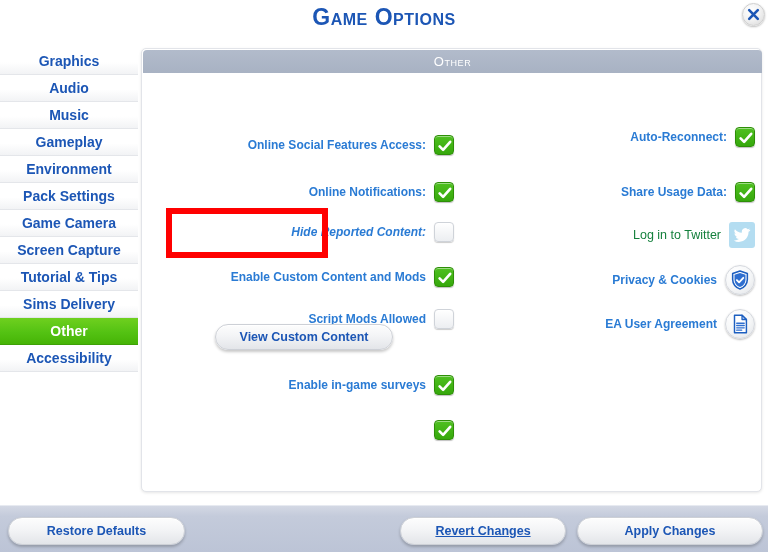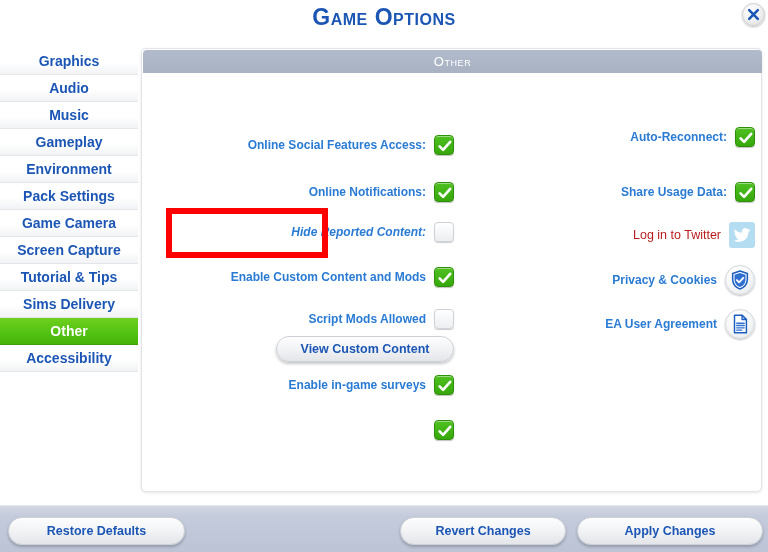--- a/index.html
+++ b/index.html
@@ -117,21 +117,21 @@
     justify-content: flex-end;
     gap: 8px;
   }
   .opt-label {
     font-size: 12px;
     font-weight: bold;
     color: #2a7bd4;
     text-align: right;
     line-height: 13px;
   }
-  .opt-label.disabled { color: #b91c1c; font-weight: normal; font-size: 12.5px; margin-left: 36px; }
+  .opt-label.disabled { color: #15803d; font-weight: normal; font-size: 12.5px; margin-left: 36px; }
 
   
   .cbox {
     width: 20px;
     height: 20px;
     border-radius: 4px;
     flex: 0 0 20px;
     cursor: pointer;
     position: relative;
   }
@@ -204,21 +204,21 @@
     left: 0;
     top: 505px;
     width: 768px;
     height: 47px;
     background: linear-gradient(to bottom, #d3d8e4 0%, #c4cbdb 22%, #bcc4d6 100%);
     border-top: 1px solid #e7eaf1;
     padding-left: 28px;
   }
   .footer .pill { position: absolute; top: 11px; height: 28px; }
   .btn-restore { left: 8px;   width: 177px; }
-  .btn-revert  { left: 400px; width: 166px; }
+  .btn-revert  { left: 400px; width: 166px; text-decoration: underline; }
   .btn-apply   { left: 577px; width: 186px; }
 </style>
 </head>
 <body>
 
 <div id="app">
 
   <div class="title">Game Options</div>
 
   <div class="close-btn">
@@ -272,21 +272,21 @@
           <div class="cbox on">
             <svg width="16" height="16" viewBox="0 0 16 16">
               <path d="M2.6 8.3 L6.1 11.8 L13.2 3.8" stroke="#ffffff" stroke-width="2.6" fill="none" stroke-linecap="round" stroke-linejoin="round"></path>
             </svg>
           </div>
         </div>
         <div class="opt-row" style="top: 222px; width: 300px; left: 0px;">
           <div class="opt-label" style="max-width: 258px;">Script Mods Allowed</div>
           <div class="cbox off"></div>
         </div>
-        <div class="opt-row" style="top: 249px; width: 300px; left: 0px; ">
+        <div class="opt-row" style="top: 237px; width: 300px; left: 0px; justify-content: center;">
           <div class="pill" style="width: 178px;">View Custom Content</div>
         </div>
         <div class="opt-row" style="top: 288px; width: 300px; left: 0px;">
           <div class="opt-label" style="max-width: 258px;">Enable in-game surveys</div>
           <div class="cbox on">
             <svg width="16" height="16" viewBox="0 0 16 16">
               <path d="M2.6 8.3 L6.1 11.8 L13.2 3.8" stroke="#ffffff" stroke-width="2.6" fill="none" stroke-linecap="round" stroke-linejoin="round"></path>
             </svg>
           </div>
         </div>

